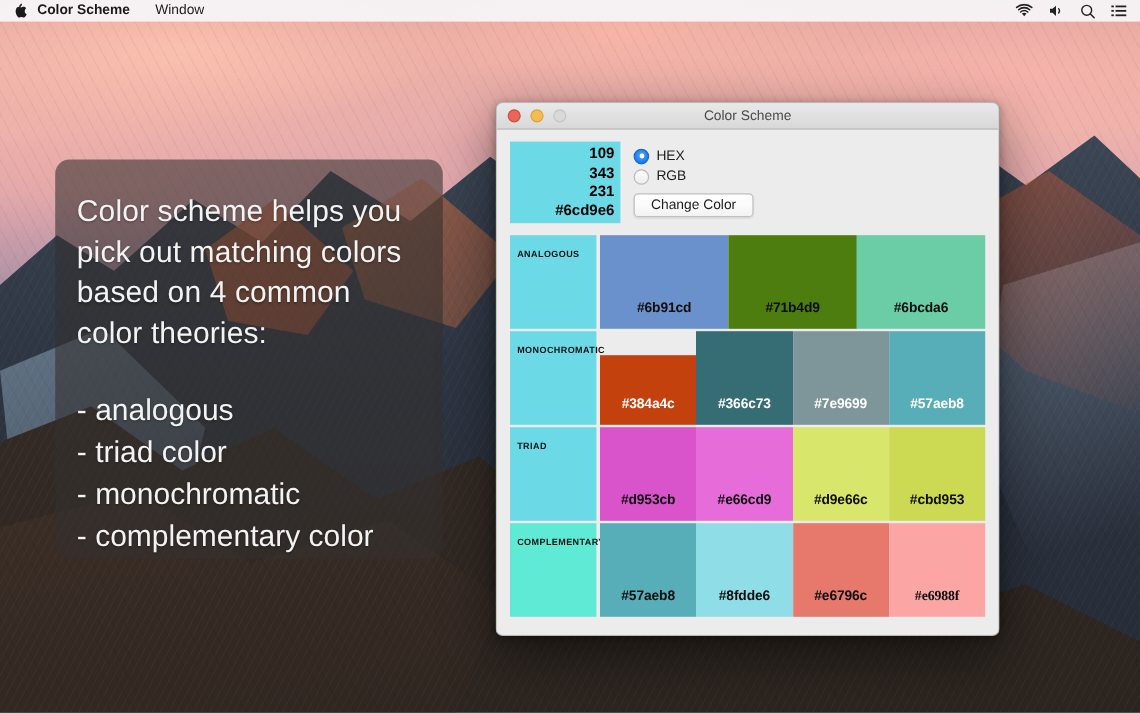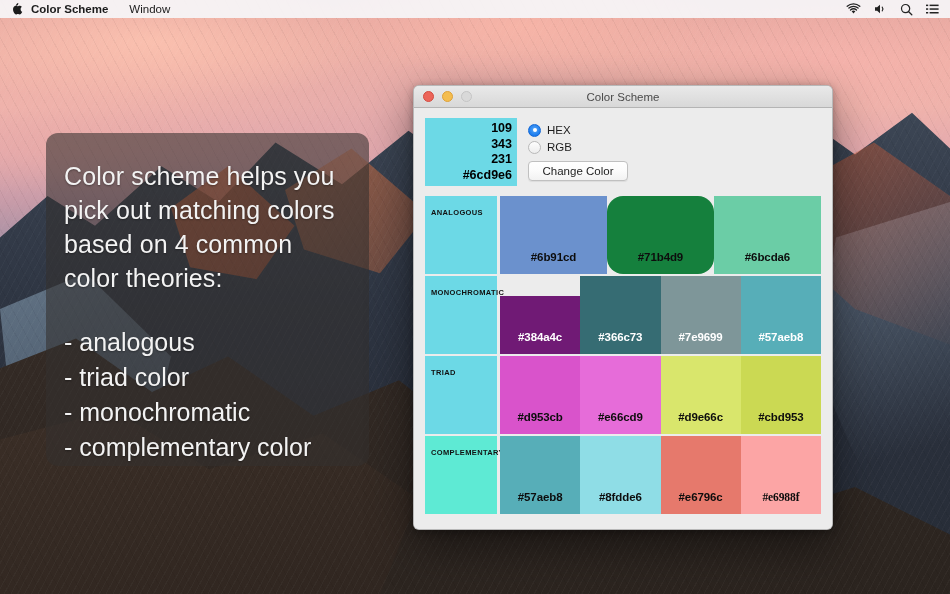--- a/index.html
+++ b/index.html
@@ -436,35 +436,35 @@
       <div id="rows">
 
         <div class="scheme-row">
           <div class="row-label-cell" style="background-color: rgb(108, 217, 230);">
             <span class="row-label">ANALOGOUS</span>
           </div>
           <div class="row-colors">
             <div class="color-cell" style="background-color: rgb(107, 145, 205);">
                 <span class="hex">#6b91cd</span>
               </div>
-            <div class="color-cell" style="background-color: #15803d; border-radius: 16px;">
+            <div class="color-cell" style="background-color: #4d7c0f;">
                 <span class="hex">#71b4d9</span>
               </div>
             <div class="color-cell" style="background-color: rgb(107, 205, 166);">
                 <span class="hex">#6bcda6</span>
               </div>
           </div>
         </div>
 
         <div class="scheme-row">
           <div class="row-label-cell" style="background-color: rgb(108, 217, 230);">
             <span class="row-label">MONOCHROMATIC</span>
           </div>
           <div class="row-colors">
-            <div class="color-cell light-text" style="background-color: #701a75; margin-top: 20px;">
+            <div class="color-cell light-text" style="background-color: #c2410c; margin-top: 20px;">
                 <span class="hex">#384a4c</span>
               </div>
             <div class="color-cell light-text" style="background-color: rgb(54, 108, 115);">
                 <span class="hex">#366c73</span>
               </div>
             <div class="color-cell light-text" style="background-color: rgb(126, 150, 153);">
                 <span class="hex">#7e9699</span>
               </div>
             <div class="color-cell light-text" style="background-color: rgb(87, 174, 184);">
                 <span class="hex">#57aeb8</span>

